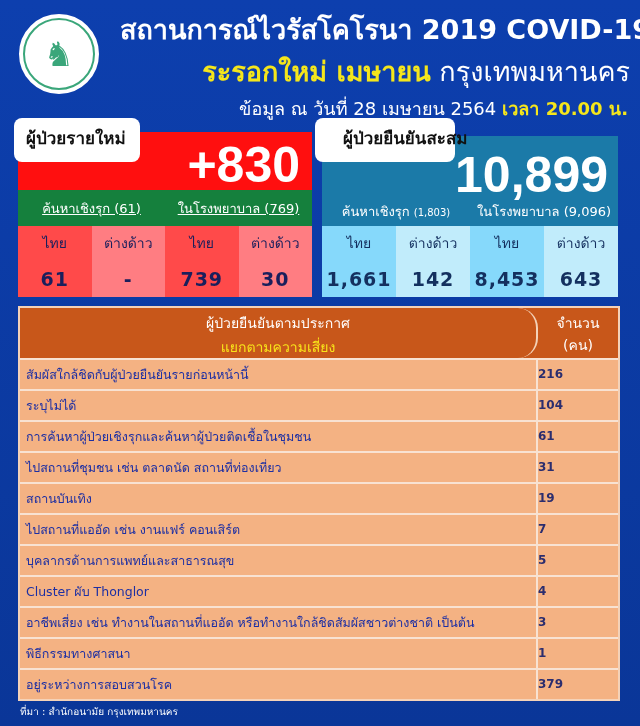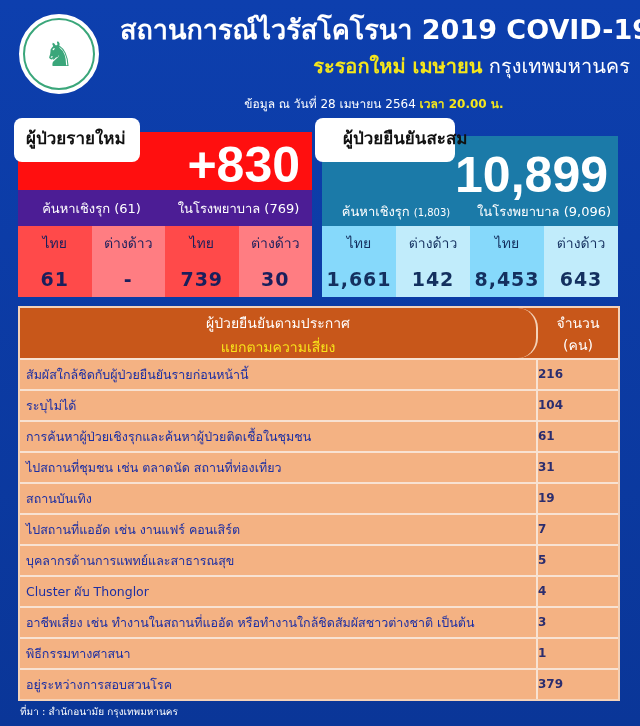--- a/index.html
+++ b/index.html
@@ -1,37 +1,37 @@
 <!DOCTYPE html>
 <html><head>
 <meta charset="utf-8">
 <style>
   * { box-sizing: border-box; margin: 0; padding: 0; }
   body { width: 640px; height: 726px; background: #0b3a9e; font-family: "DejaVu Sans", sans-serif; overflow: hidden; position: relative; }
   .page { position: absolute; inset: 0; background: linear-gradient(180deg,#0d3fae 0%, #0a3698 100%); }
   .logo { position: absolute; left: 19px; top: 14px; width: 80px; height: 80px; border-radius: 50%; background: #fff; border: 3px solid #fff; display:flex; align-items:center; justify-content:center; }
   .logo-inner { width: 72px; height: 72px; border-radius: 50%; border: 2px solid #3aa67a; display:flex; align-items:center; justify-content:center; color:#3aa67a; font-size: 34px; }
   .title1 { position: absolute; left: 120px; top: 8px; width: 510px; color: #fff; font-size: 27px; font-weight: bold; text-align: right; white-space: nowrap; }
-  .title2 { position: absolute; left: 120px; top: 50px; width: 510px; text-align: right; font-size: 20px; font-weight: bold; white-space: nowrap; }
+  .title2 { position: absolute; left: 120px; top: 50px; width: 510px; text-align: right; font-size: 27px; font-weight: bold; white-space: nowrap; }
   .title2 .y { color: #f5e61b; }
   .title2 .w { color: #fff; font-weight: normal; }
-  .title3 { position: absolute; left: 120px; top: 94px; width: 508px; text-align: center; font-size: 12px; color: #fff; white-space: nowrap; }
+  .title3 { position: absolute; left: 120px; top: 94px; width: 508px; text-align: right; font-size: 18px; color: #fff; white-space: nowrap; }
   .title3 .y { color: #f5e61b; font-weight: bold; }
 
   .panel { position: absolute; top: 132px; height: 165px; }
   .panel.red { left: 18px; width: 294px; background: #ff0f0f; }
   .panel.blue { left: 322px; width: 296px; background: #1b7aa8; top: 136px; height: 161px; }
   .tag { position: absolute; background: #fff; border-radius: 8px; color: #111; font-size: 17px; font-weight: bold; padding: 6px 12px; white-space: nowrap; z-index: 2; }
   .tag.red { left: 14px; top: 118px; width: 126px; height: 44px; }
   .tag.blue { left: 315px; top: 118px; width: 140px; height: 44px; padding-left: 28px; }
   .bignum { position: absolute; color: #fff; font-weight: bold; font-family: "Liberation Sans", sans-serif; }
   .bignum.red { right: 12px; top: 4px; font-size: 50px; }
   .bignum.blue { right: 10px; top: 10px; font-size: 50px; }
   .sub { position: absolute; left: 0; right: 0; display: flex; color: #fff; font-size: 13px; }
-  .sub.red { top: 58px; height: 36px; background: #4c1d95; align-items: center; }
+  .sub.red { top: 58px; height: 36px; background: #15803d; align-items: center; text-decoration: underline; }
   .sub.blue { top: 60px; height: 30px; align-items: center; }
   .sub > div { flex: 1; text-align: center; white-space: nowrap; }
   .sub small { font-size: 10px; }
   .grid { position: absolute; left: 0; right: 0; bottom: 0; display: flex; }
   .red .grid { top: 94px; }
   .blue .grid { top: 90px; }
   .cell { flex: 1; text-align: center; color: #1a1f5c; }
   .cell .lbl { font-size: 14px; margin-top: 6px; }
   .cell .val { font-size: 19px; font-weight: bold; margin-top: 14px; letter-spacing: 1px; }
   .red .c1 { background: #ff4a4a; } .red .c2 { background: #ff7d82; }

